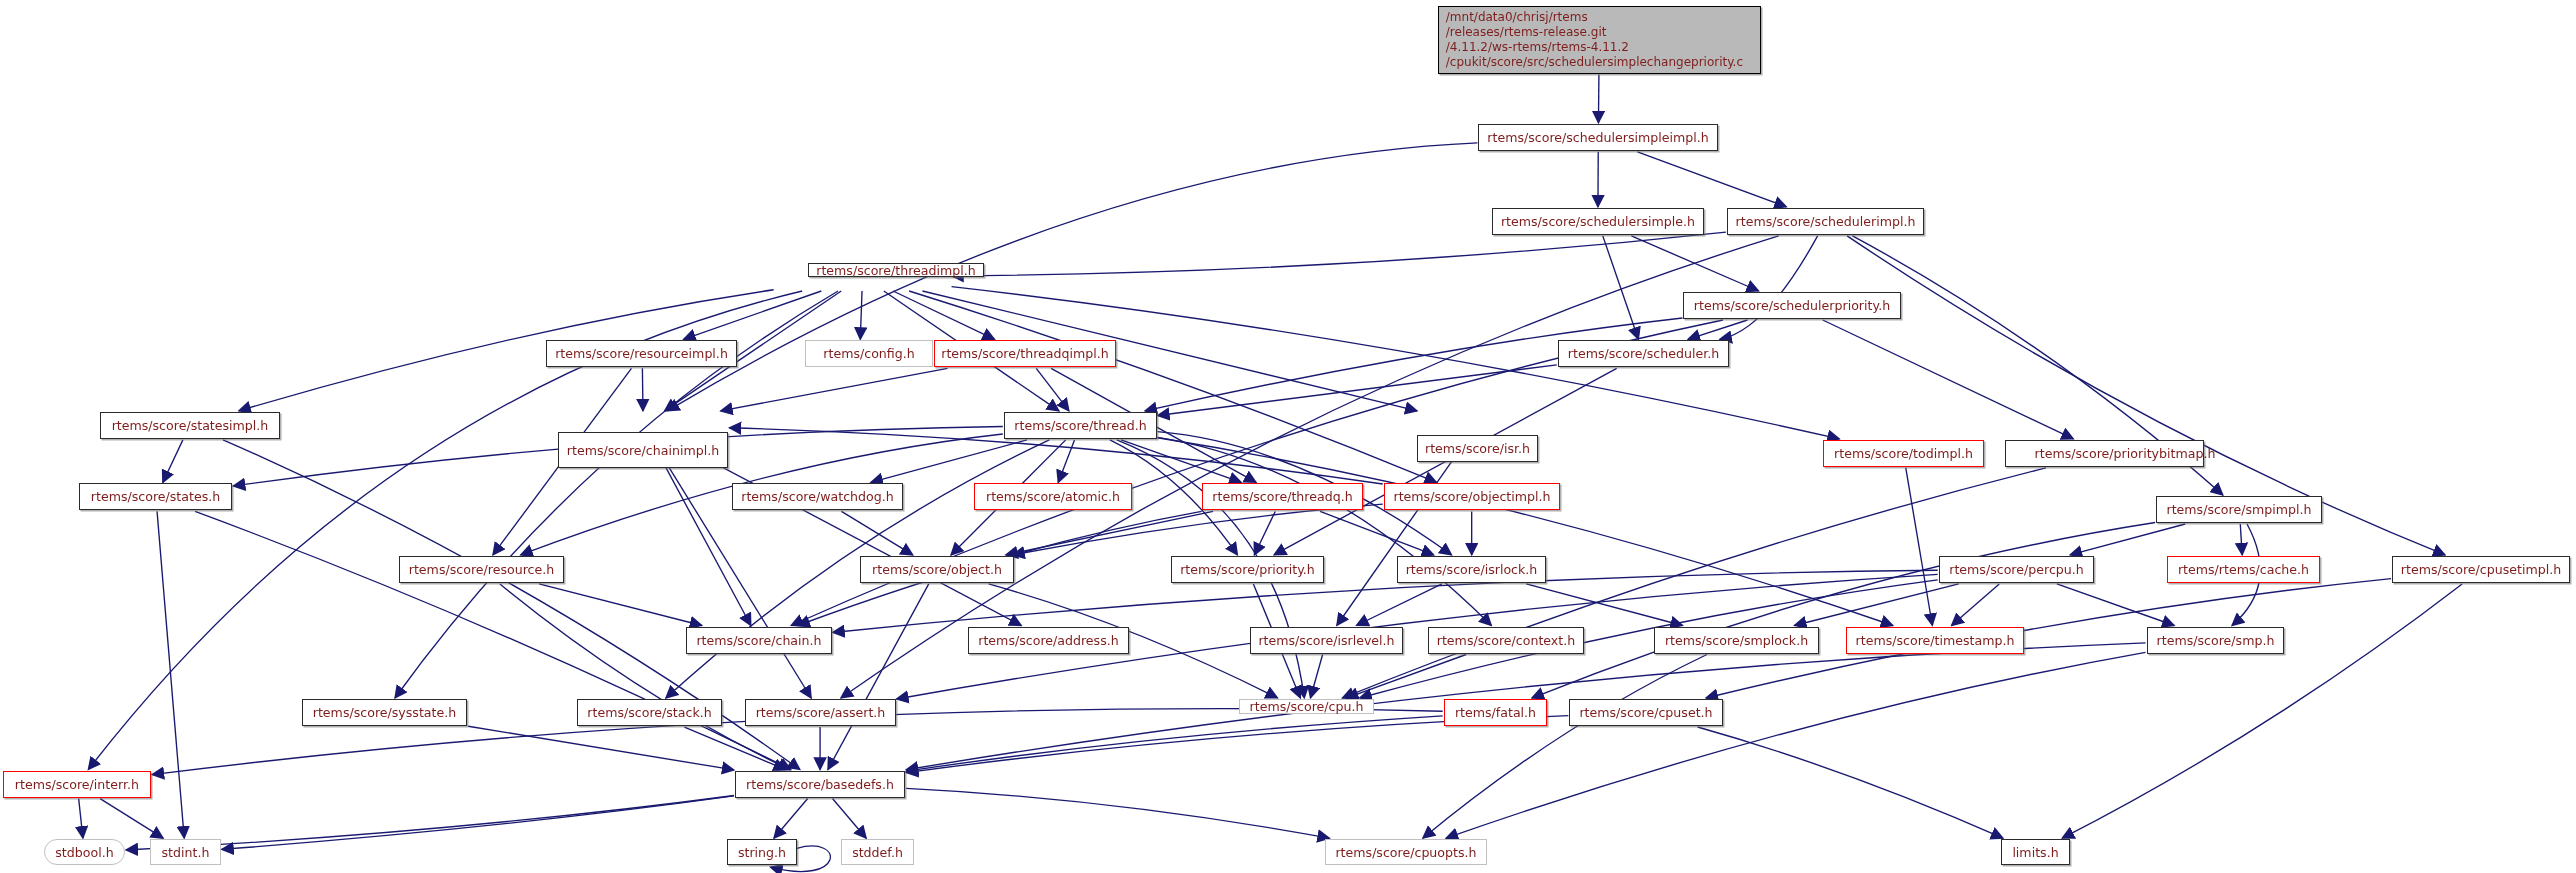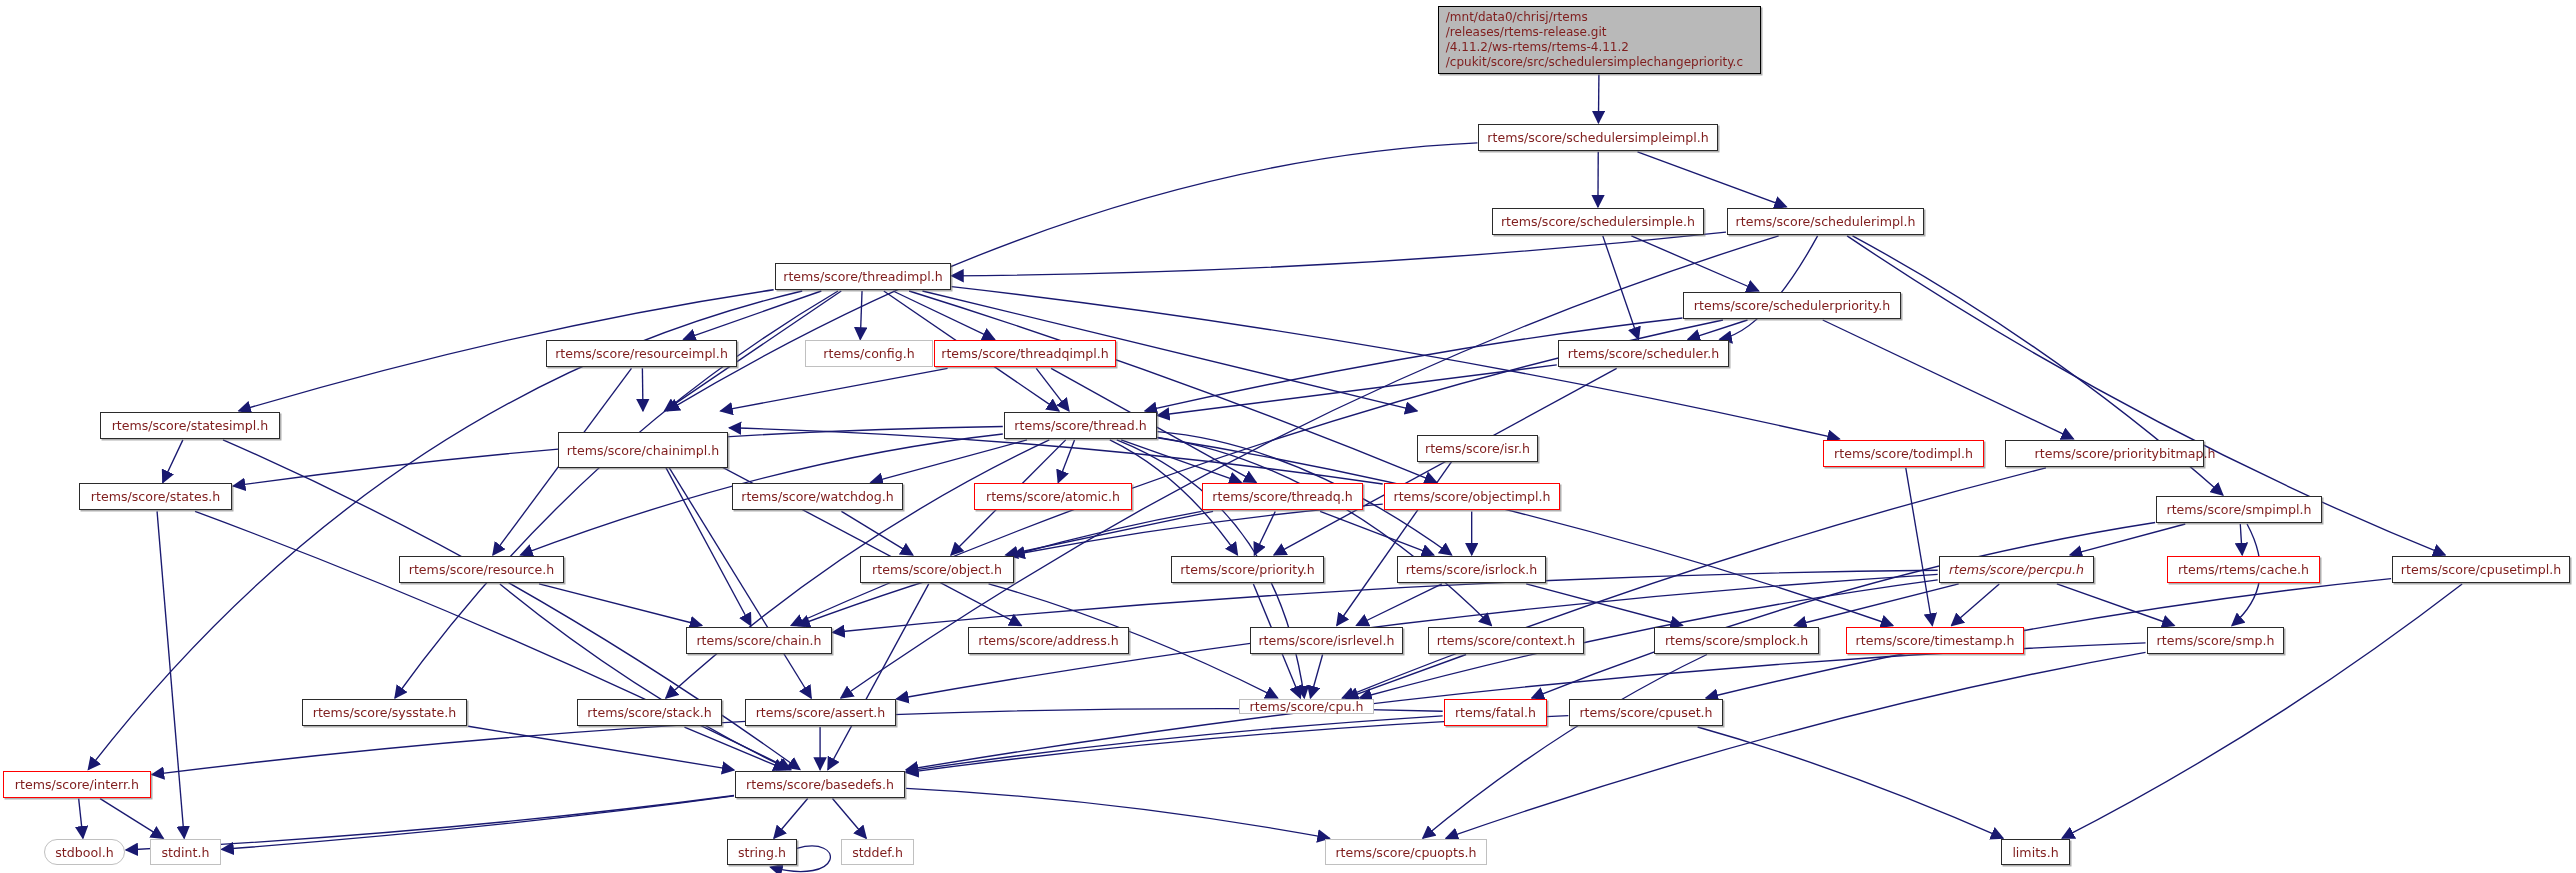--- a/index.html
+++ b/index.html
@@ -155,21 +155,21 @@
 /cpukit/score/src/schedulersimplechangepriority.c</span></div>
     <div class="node" style="left: 1478px; top: 124px; width: 240px; height: 27px;">
       <span>rtems/score/schedulersimpleimpl.h</span>
     </div>
     <div class="node" style="left: 1492px; top: 208px; width: 212px; height: 27px;">
       <span>rtems/score/schedulersimple.h</span>
     </div>
     <div class="node" style="left: 1727px; top: 208px; width: 197px; height: 27px;">
       <span>rtems/score/schedulerimpl.h</span>
     </div>
-    <div class="node" style="left: 775px; top: 263px; width: 176px; height: 27px;">
+    <div class="node" style="left: 808px; top: 263px; width: 176px; height: 14px;">
       <span>rtems/score/threadimpl.h</span>
     </div>
     <div class="node" style="left: 1683px; top: 292px; width: 218px; height: 27px;">
       <span>rtems/score/schedulerpriority.h</span>
     </div>
     <div class="node" style="left: 546px; top: 340px; width: 191px; height: 27px;">
       <span>rtems/score/resourceimpl.h</span>
     </div>
     <div class="node grey" style="left: 805px; top: 340px; width: 128px; height: 27px;">
       <span>rtems/config.h</span>
@@ -221,21 +221,21 @@
     </div>
     <div class="node" style="left: 860px; top: 556px; width: 154px; height: 27px;">
       <span>rtems/score/object.h</span>
     </div>
     <div class="node" style="left: 1171px; top: 556px; width: 153px; height: 27px;">
       <span>rtems/score/priority.h</span>
     </div>
     <div class="node" style="left: 1397px; top: 556px; width: 149px; height: 27px;">
       <span>rtems/score/isrlock.h</span>
     </div>
-    <div class="node" style="left: 1939px; top: 556px; width: 155px; height: 27px; font-style: italic;">
+    <div class="node" style="left: 1939px; top: 556px; width: 155px; height: 27px;">
       <span>rtems/score/percpu.h</span>
     </div>
     <div class="node red" style="left: 2167px; top: 556px; width: 153px; height: 27px;">
       <span>rtems/rtems/cache.h</span>
     </div>
     <div class="node" style="left: 2392px; top: 556px; width: 178px; height: 27px;">
       <span>rtems/score/cpusetimpl.h</span>
     </div>
     <div class="node" style="left: 686px; top: 627px; width: 146px; height: 27px;">
       <span>rtems/score/chain.h</span>

